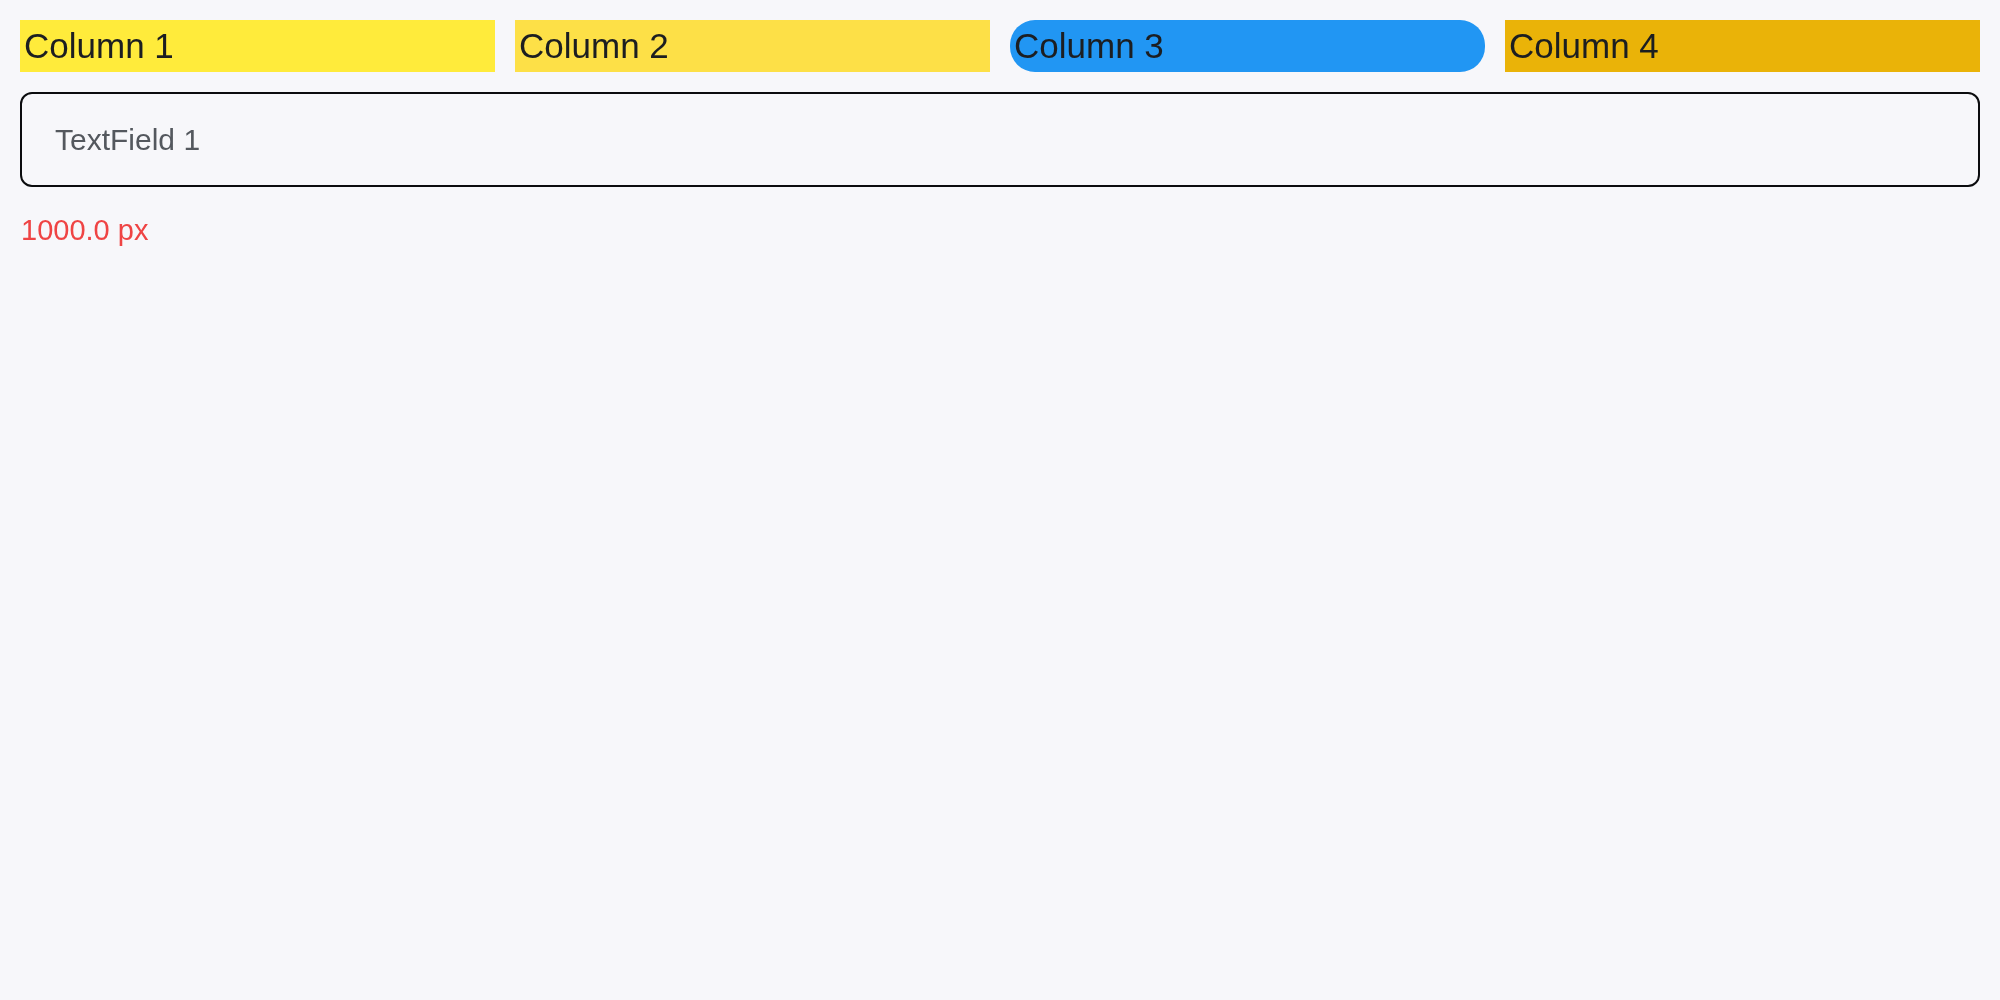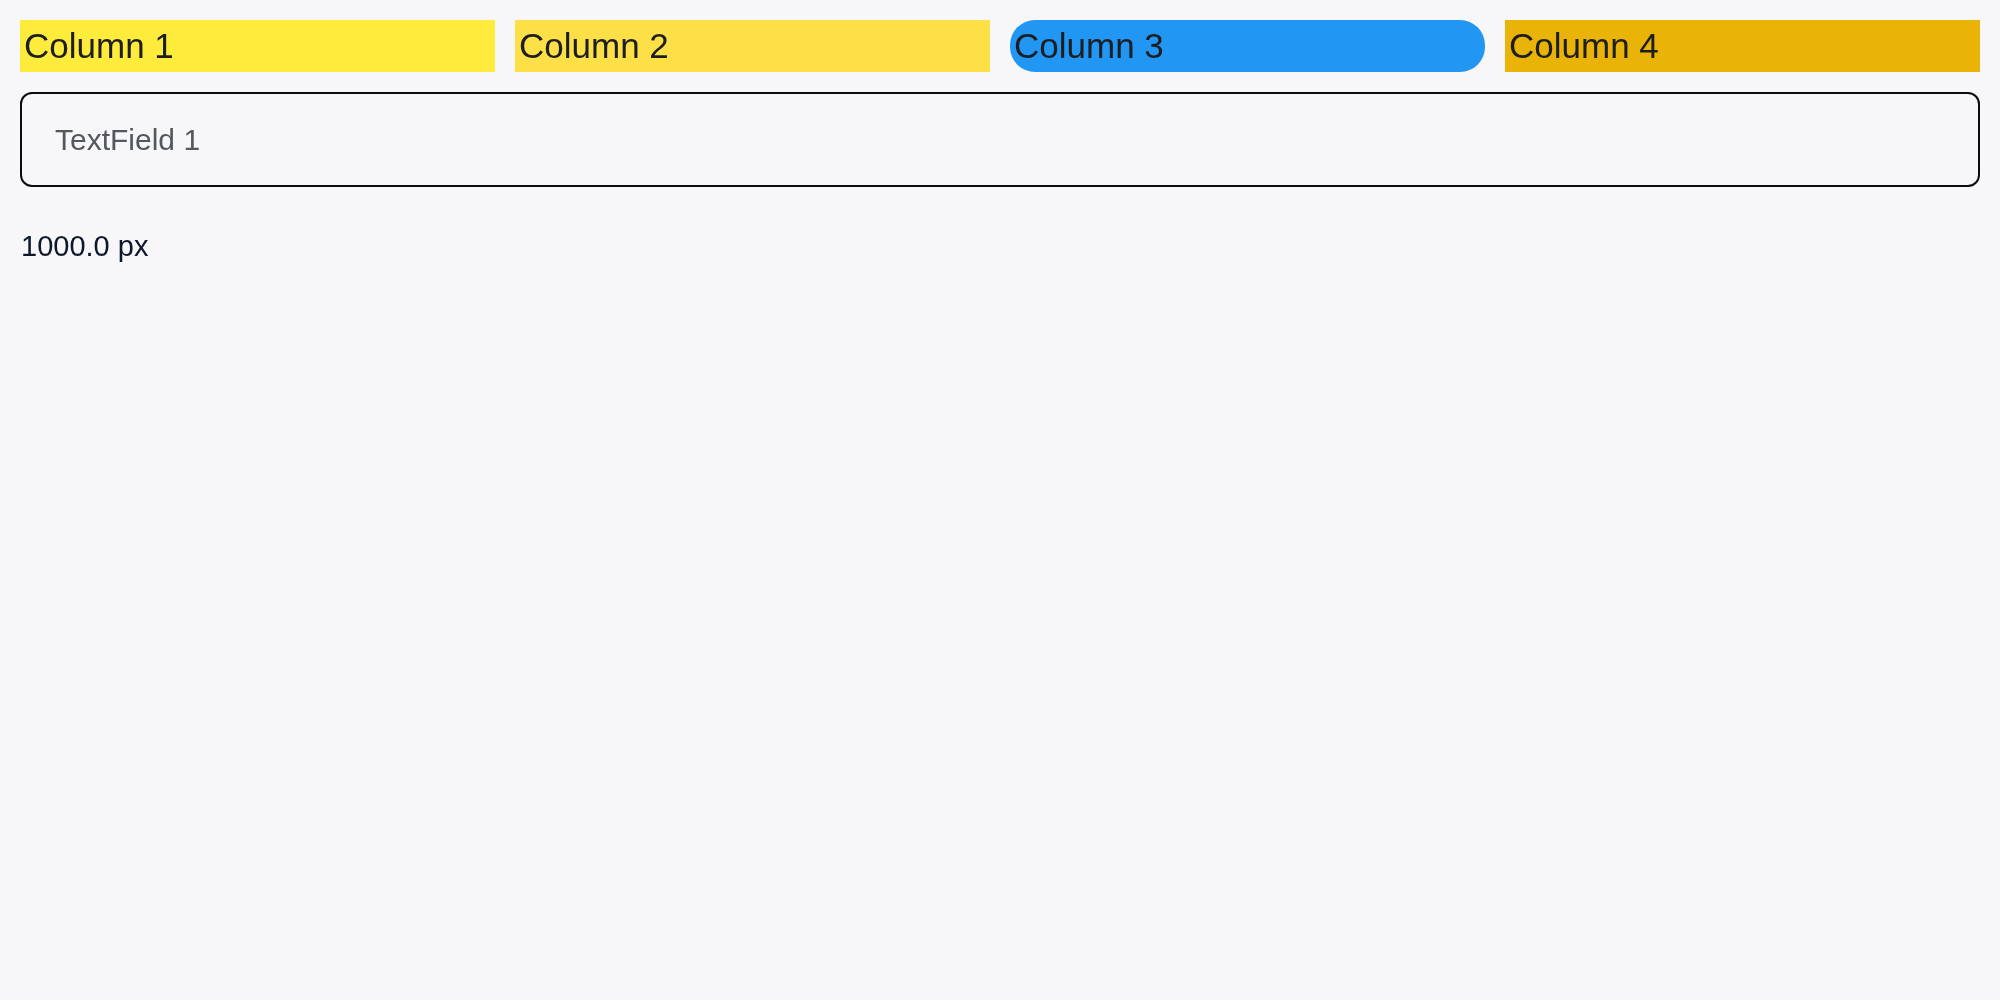--- a/index.html
+++ b/index.html
@@ -53,24 +53,24 @@
     padding-left: 33px;
     outline: none;
   }
   .text-field::placeholder {
     color: #54585E;
     opacity: 1;
   }
 
   
   .width-readout {
-    margin-top: 43px;
+    margin-top: 27px;
     margin-left: 1px;
     font-size: 29px;
-    color: #0f172a;
+    color: #ef4444;
   }
 </style>
 </head>
 <body style="background: rgb(247, 247, 250);">
 
 <div class="page">
 
   <div class="columns-row">
     <div class="column-header" style="background: rgb(255, 235, 59);">Column 1</div>
     <div class="column-header" style="background: #fde047; text-align: right;">Column 2</div>

